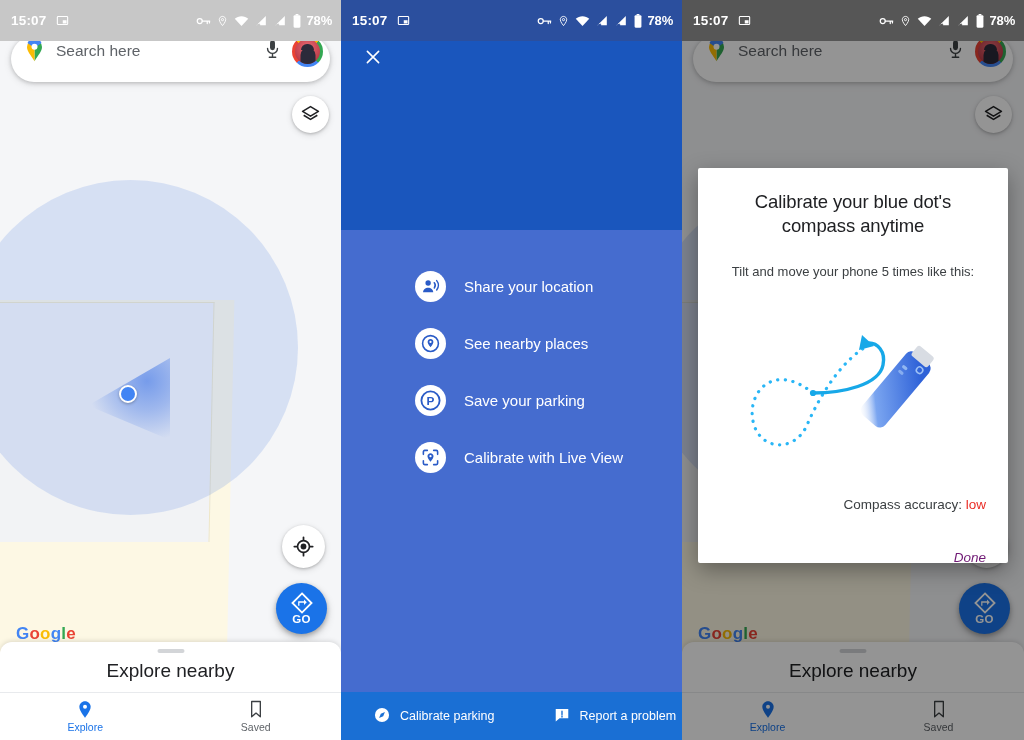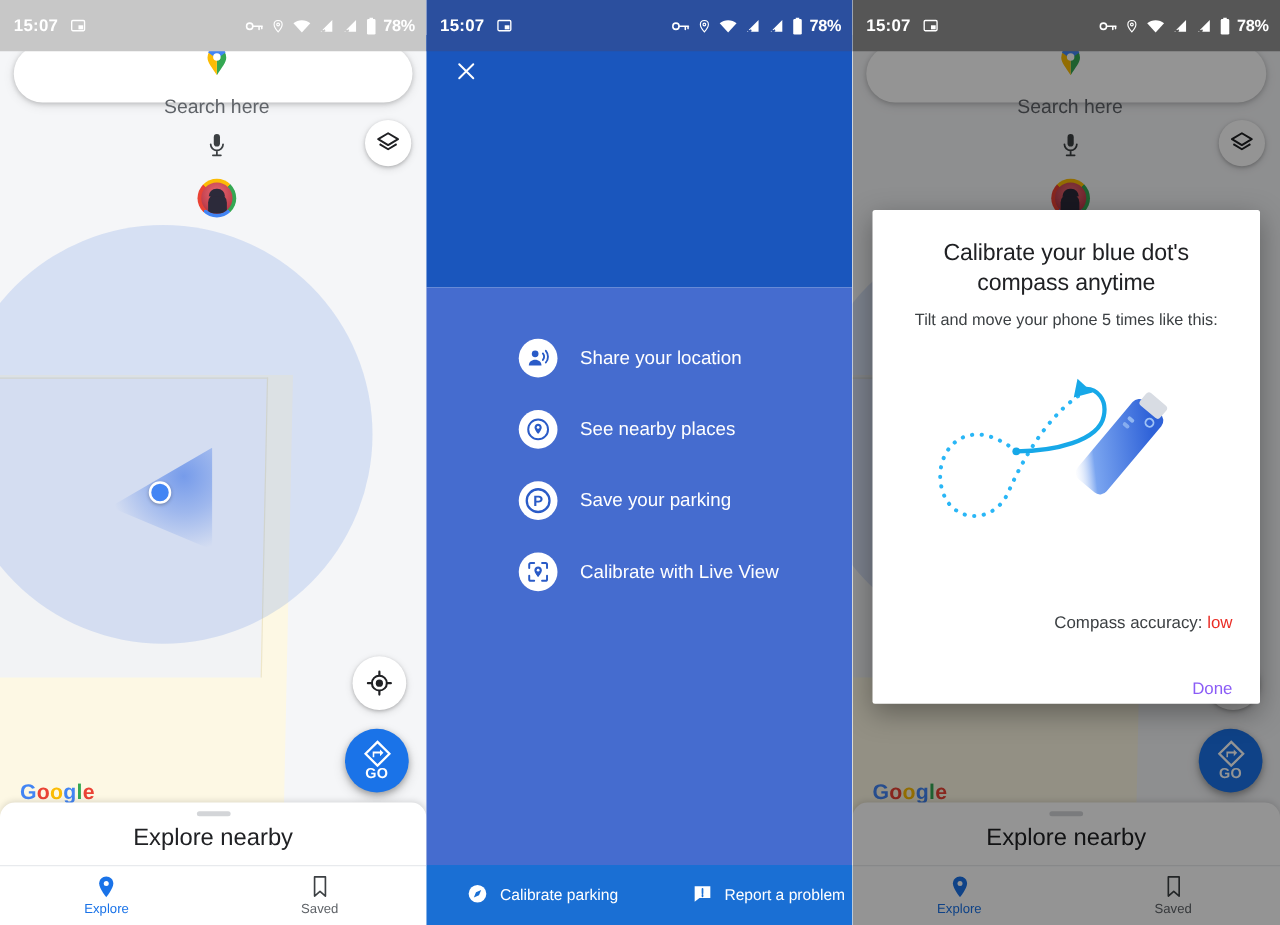--- a/index.html
+++ b/index.html
@@ -75,21 +75,20 @@
   .g-b { color:#4285f4; } .g-r { color:#ea4335; }
   .g-y { color:#fbbc05; } .g-g { color:#34a853; }
 
   
   .searchbar {
     position: absolute; top: 36px; left: 11px; right: 11px; height: 46px;
     background: #ffffff; border-radius: 24px;
     box-shadow: 0 1px 4px rgba(0,0,0,.20), 0 2px 9px rgba(0,0,0,.10);
     display: flex; align-items: center; padding: 0 7px 16px 13px; gap: 11px;
     z-index: 20;
-    flex-direction: column;
   }
   .search-text { flex: 1; color: #5f6368; font-size: 15.5px; }
   .avatar {
     width: 31px; height: 31px; border-radius: 50%; flex: 0 0 31px;
     position: relative; overflow: hidden;
     background: conic-gradient(from 135deg, #4285f4 0deg 90deg, #ea4335 90deg 180deg, #fbbc05 180deg 270deg, #34a853 270deg 360deg);
     display:flex; align-items:center; justify-content:center;
   }
   .avatar-inner {
     width: 25px; height: 25px; border-radius: 50%;
@@ -175,32 +174,32 @@
   .bb-1 { margin-left: 33px; }
   .bb-2 { margin-left: 59px; }
 
   
   .scrim { position: absolute; inset: 0; background: rgba(0,0,0,.42); z-index: 30; }
   .dialog {
     position: absolute; left: 16px; right: 16px; top: 168px; height: 395px;
     background: #ffffff; border-radius: 2px; z-index: 35;
     box-shadow: 0 7px 22px rgba(0,0,0,.34);
     padding: 22px 22px 0 22px;
-    display: flex; flex-direction: column; align-items: center;
+    display: flex; flex-direction: column; align-items: center; gap: 16px;
   }
   .dlg-title {
     font-size: 18.5px; color: #202124; text-align: center; line-height: 1.32;
     letter-spacing: -.1px;
   }
   .dlg-sub { font-size: 13px; color: #3c4043; text-align: center; margin-top: 9px; }
   .dlg-anim { width: 240px; height: 180px; margin-top: 6px; position: relative; }
   .dlg-foot { margin-top: auto; width: 100%; text-align: right; padding-bottom: 5px; }
   .dlg-acc { font-size: 13.5px; color: #3c4043; }
   .dlg-acc-val { color: #ea2d26; }
-  .dlg-done { font-size: 13.5px; color: #8b5cf6; margin-top: 38px; }
+  .dlg-done { font-size: 13.5px; color: #701a75; margin-top: 38px; font-style: italic; }
 </style>
 </head>
 <body>
 
 <div class="screens">
 
   <div class="panel panel-1">
 
     <div class="map">
       <div class="map-land"></div>

